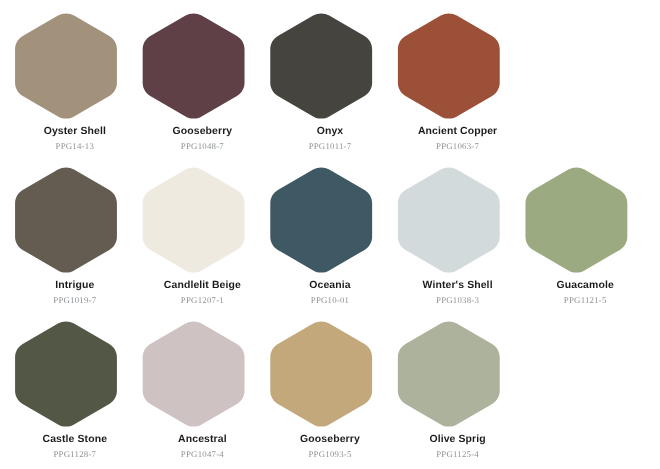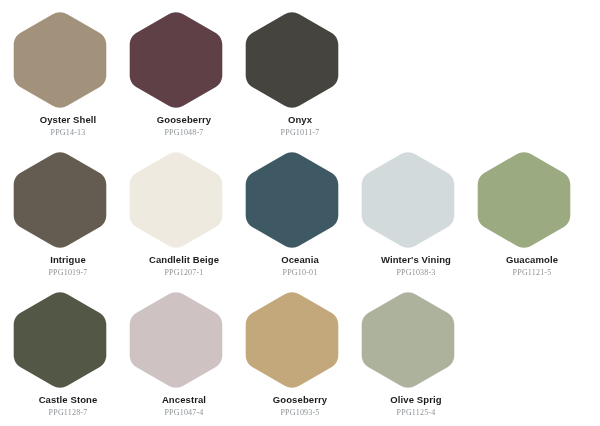--- a/index.html
+++ b/index.html
@@ -87,20 +87,29 @@
       </div>
       <div class="swatch-cell">
         <div class="hex-wrap">
           <svg class="hex-svg" width="100" height="100" viewBox="0 0 100 100">
             <path d="M50 2.2 C52.6 2.2 55.1 2.9 57.3 4.2 L89.4 22.8 C93.7 25.3 96.3 29.9 96.3 34.8 L96.3 65.2 C96.3 70.1 93.7 74.7 89.4 77.2 L57.3 95.8 C55.1 97.1 52.6 97.8 50 97.8 C47.4 97.8 44.9 97.1 42.7 95.8 L10.6 77.2 C6.3 74.7 3.7 70.1 3.7 65.2 L3.7 34.8 C3.7 29.9 6.3 25.3 10.6 22.8 L42.7 4.2 C44.9 2.9 47.4 2.2 50 2.2 Z" fill="#45443F"></path>
           </svg>
         </div>
         <div class="swatch-name">Onyx</div>
         <div class="swatch-code">PPG1011-7</div>
       </div>
+      <div class="swatch-cell">
+        <div class="hex-wrap">
+          <svg class="hex-svg" width="100" height="100" viewBox="0 0 100 100">
+            <path d="M50 2.2 C52.6 2.2 55.1 2.9 57.3 4.2 L89.4 22.8 C93.7 25.3 96.3 29.9 96.3 34.8 L96.3 65.2 C96.3 70.1 93.7 74.7 89.4 77.2 L57.3 95.8 C55.1 97.1 52.6 97.8 50 97.8 C47.4 97.8 44.9 97.1 42.7 95.8 L10.6 77.2 C6.3 74.7 3.7 70.1 3.7 65.2 L3.7 34.8 C3.7 29.9 6.3 25.3 10.6 22.8 L42.7 4.2 C44.9 2.9 47.4 2.2 50 2.2 Z" fill="#9C5038"></path>
+          </svg>
+        </div>
+        <div class="swatch-name">Ancient Copper</div>
+        <div class="swatch-code">PPG1063-7</div>
+      </div>
     </div>
     <div class="palette-row">
       <div class="swatch-cell">
         <div class="hex-wrap">
           <svg class="hex-svg" width="100" height="100" viewBox="0 0 100 100">
             <path d="M50 2.2 C52.6 2.2 55.1 2.9 57.3 4.2 L89.4 22.8 C93.7 25.3 96.3 29.9 96.3 34.8 L96.3 65.2 C96.3 70.1 93.7 74.7 89.4 77.2 L57.3 95.8 C55.1 97.1 52.6 97.8 50 97.8 C47.4 97.8 44.9 97.1 42.7 95.8 L10.6 77.2 C6.3 74.7 3.7 70.1 3.7 65.2 L3.7 34.8 C3.7 29.9 6.3 25.3 10.6 22.8 L42.7 4.2 C44.9 2.9 47.4 2.2 50 2.2 Z" fill="#645C51"></path>
           </svg>
         </div>
         <div class="swatch-name">Intrigue</div>
         <div class="swatch-code">PPG1019-7</div>
@@ -122,21 +131,21 @@
         </div>
         <div class="swatch-name">Oceania</div>
         <div class="swatch-code">PPG10-01</div>
       </div>
       <div class="swatch-cell">
         <div class="hex-wrap">
           <svg class="hex-svg" width="100" height="100" viewBox="0 0 100 100">
             <path d="M50 2.2 C52.6 2.2 55.1 2.9 57.3 4.2 L89.4 22.8 C93.7 25.3 96.3 29.9 96.3 34.8 L96.3 65.2 C96.3 70.1 93.7 74.7 89.4 77.2 L57.3 95.8 C55.1 97.1 52.6 97.8 50 97.8 C47.4 97.8 44.9 97.1 42.7 95.8 L10.6 77.2 C6.3 74.7 3.7 70.1 3.7 65.2 L3.7 34.8 C3.7 29.9 6.3 25.3 10.6 22.8 L42.7 4.2 C44.9 2.9 47.4 2.2 50 2.2 Z" fill="#D2DADC"></path>
           </svg>
         </div>
-        <div class="swatch-name">Winter's Vining</div>
+        <div class="swatch-name">Winter's Shell</div>
         <div class="swatch-code">PPG1038-3</div>
       </div>
       <div class="swatch-cell">
         <div class="hex-wrap">
           <svg class="hex-svg" width="100" height="100" viewBox="0 0 100 100">
             <path d="M50 2.2 C52.6 2.2 55.1 2.9 57.3 4.2 L89.4 22.8 C93.7 25.3 96.3 29.9 96.3 34.8 L96.3 65.2 C96.3 70.1 93.7 74.7 89.4 77.2 L57.3 95.8 C55.1 97.1 52.6 97.8 50 97.8 C47.4 97.8 44.9 97.1 42.7 95.8 L10.6 77.2 C6.3 74.7 3.7 70.1 3.7 65.2 L3.7 34.8 C3.7 29.9 6.3 25.3 10.6 22.8 L42.7 4.2 C44.9 2.9 47.4 2.2 50 2.2 Z" fill="#9BAA80"></path>
           </svg>
         </div>
         <div class="swatch-name">Guacamole</div>
         <div class="swatch-code">PPG1121-5</div>

